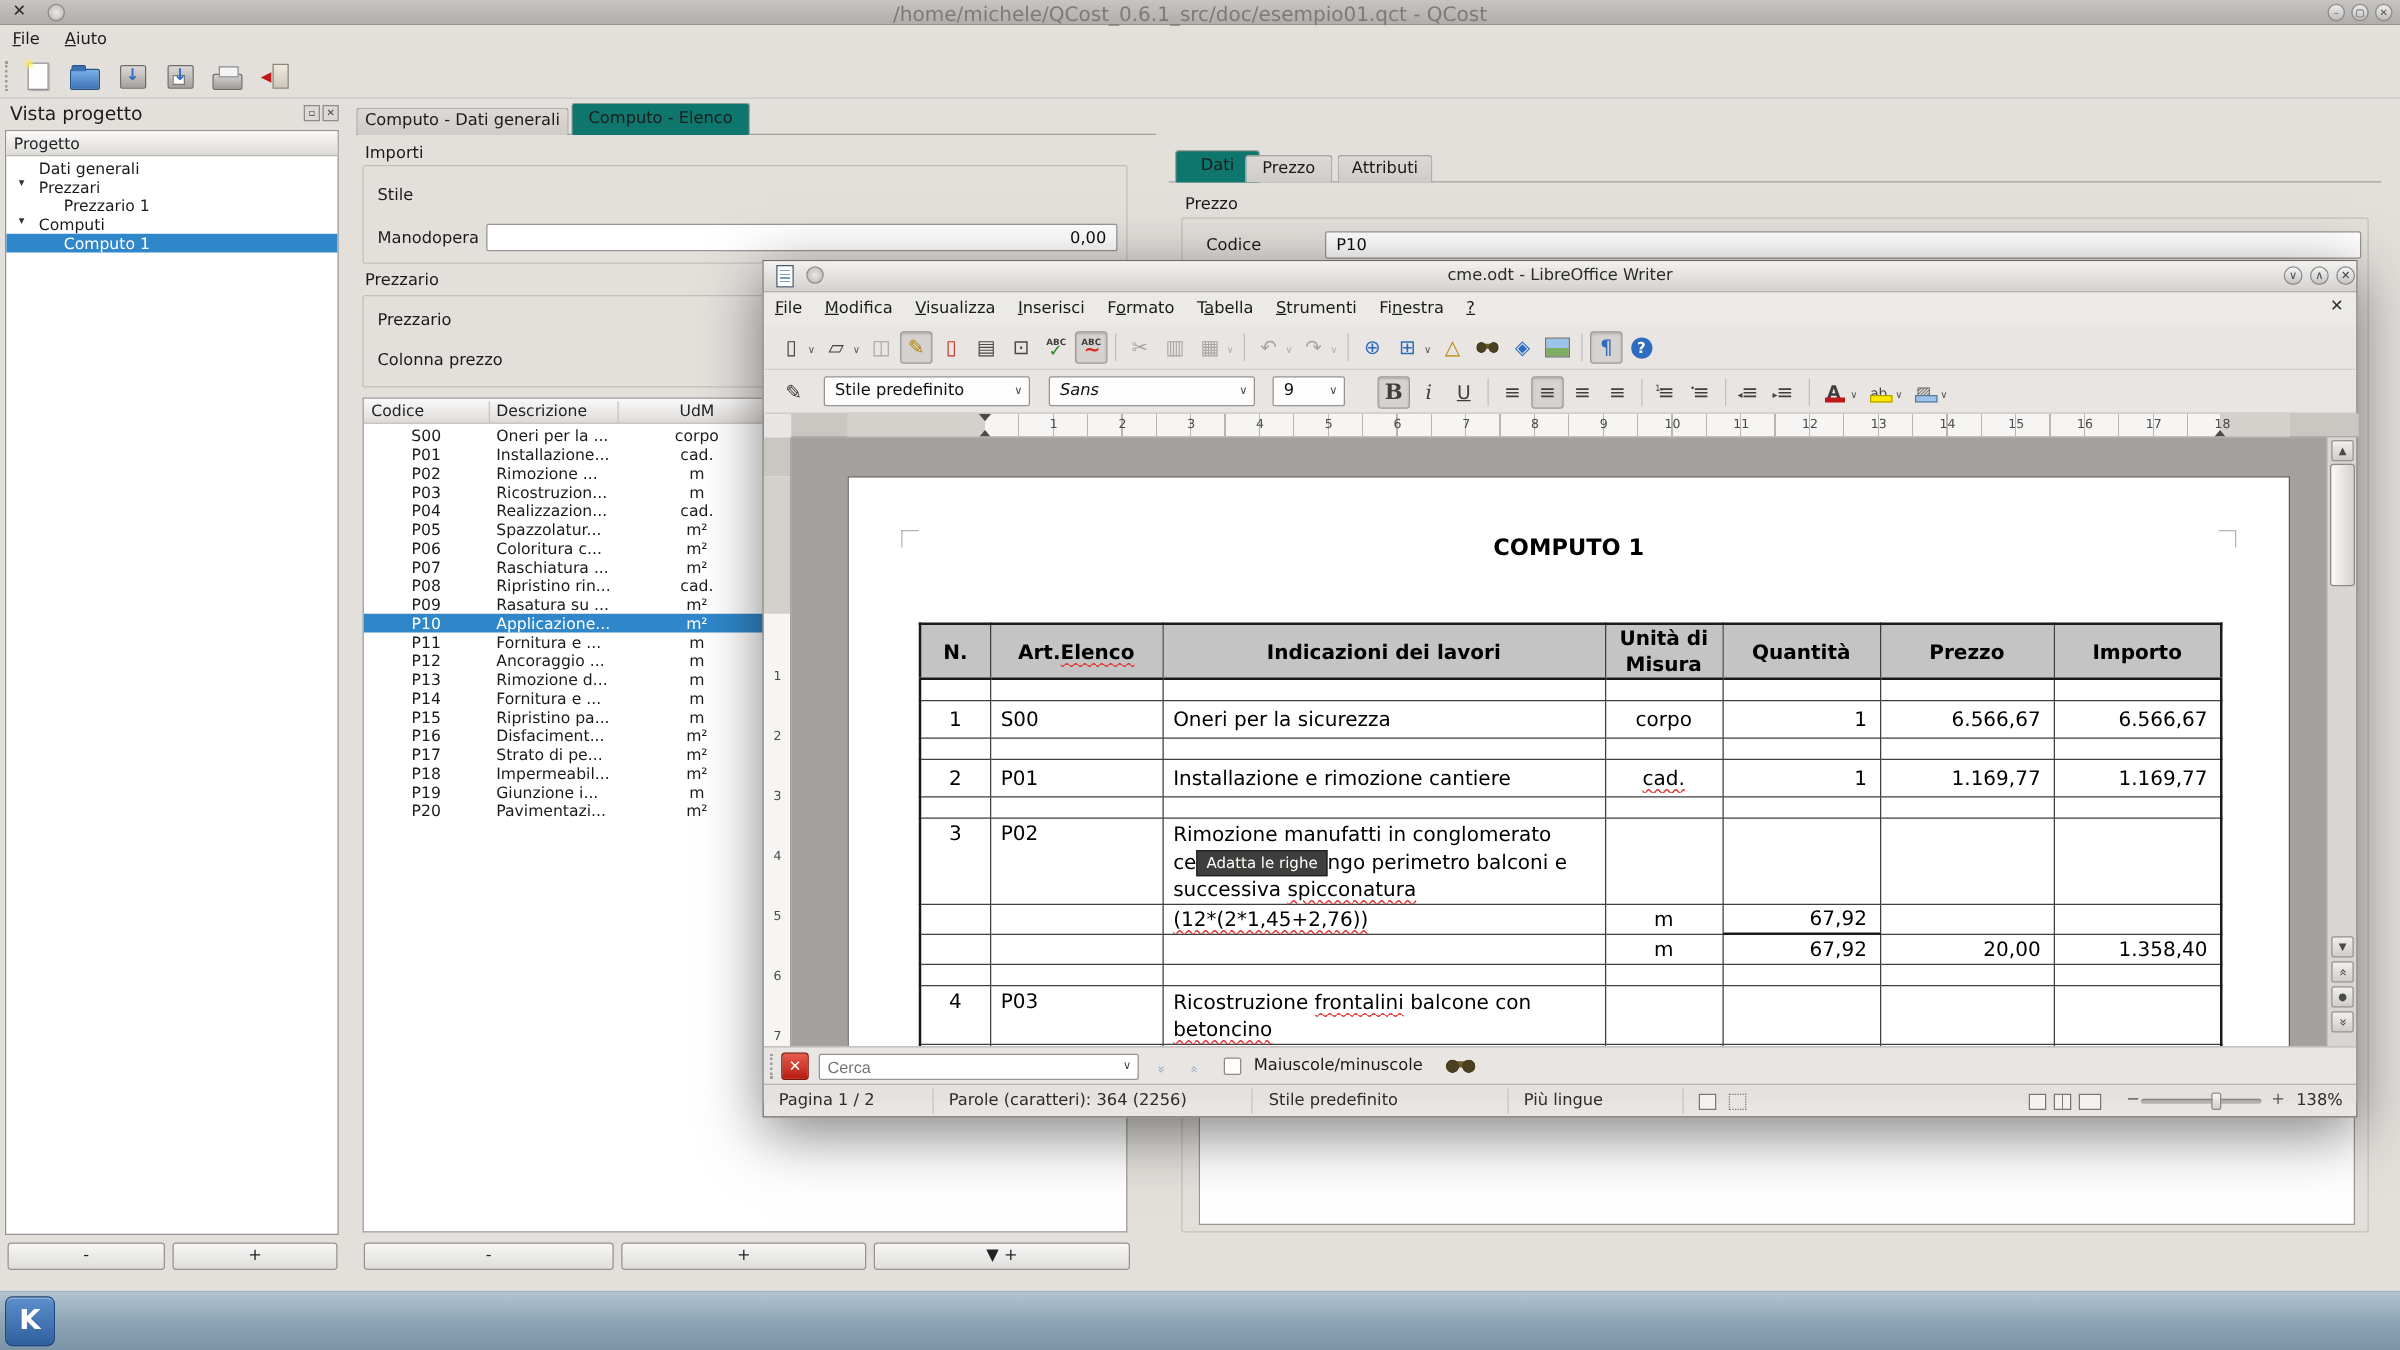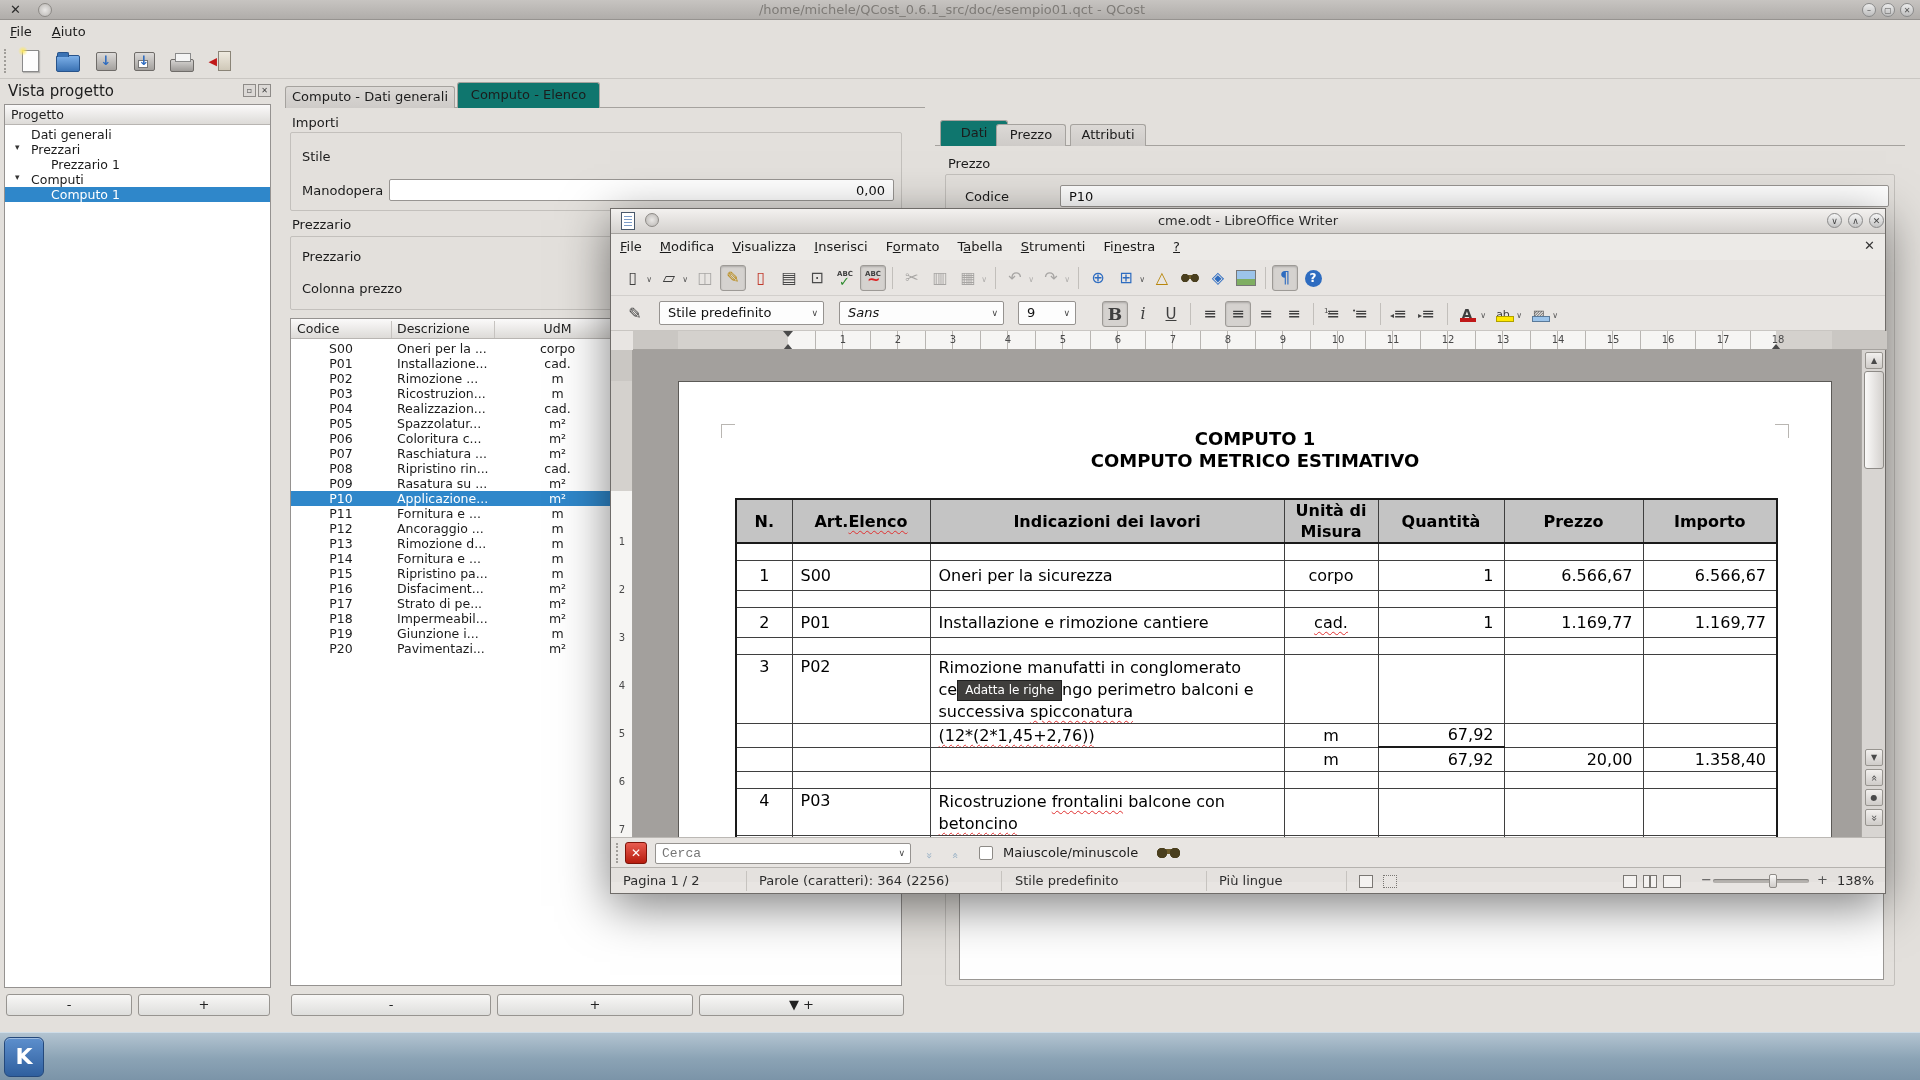--- a/index.html
+++ b/index.html
@@ -4,21 +4,21 @@
 <style>
   *{box-sizing:border-box;margin:0;padding:0}
   html,body{width:1920px;height:1080px;overflow:hidden;background:#3c3c3c;
     font-family:"DejaVu Sans","Liberation Sans",sans-serif;}
   u{text-decoration:underline}
 
   
   #qcost{position:absolute;left:0;top:0;width:1920px;height:1032px;background:#e3e0dc;}
   #q-titlebar{position:absolute;left:0;top:0;width:1920px;height:20px;
     background:linear-gradient(#c7c4c1,#b0adaa);border-bottom:1px solid #969390;}
-  #q-title{position:absolute;left:0;right:16px;top:2px;text-align:center;font-size:13px;color:#7e7b77;}
+  #q-title{position:absolute;left:0;right:16px;top:2px;text-align:center;font-size:16px;color:#7e7b77;}
   .q-appicon{position:absolute;left:10px;top:2px;font-size:13px;font-weight:bold;color:#2b2b2b;}
   .q-circlebtn{position:absolute;width:14px;height:14px;border-radius:50%;top:3px;
     background:radial-gradient(#e9e7e5,#b8b5b2);border:1px solid #8d8a86;}
   .q-winbtn{position:absolute;top:3px;width:14px;height:14px;border-radius:50%;
     background:linear-gradient(#ececec,#bdbdbd);border:1px solid #8a8a8a;
     font-size:8px;color:#555;text-align:center;line-height:13px;}
   #q-menubar{position:absolute;left:0;top:21px;width:1920px;height:22px;background:#e3e0dc;font-size:13px;color:#1c1c1c;}
   #q-menubar .mi{display:inline-block;padding:3px 10px;cursor:default}
   #q-toolbar{position:absolute;left:0;top:43px;width:1920px;height:36px;background:#e3e0dc;border-bottom:1px solid #cac7c3;}
   .q-handle{position:absolute;left:4px;top:6px;width:4px;height:24px;border-left:2px dotted #a09d99;}
@@ -167,21 +167,21 @@
   #sthumb{position:absolute;left:2px;top:21px;width:20px;height:98px;background:linear-gradient(90deg,#fbfaf9,#d4d1ce);
     border:1px solid #8e8b87;border-radius:3px;}
 
   
   #w-findbar{position:absolute;left:0;top:628px;width:100%;height:30px;background:#e8e5e2;border-top:1px solid #bbb8b4;}
   #find-close{position:absolute;left:14px;top:4px;width:22px;height:22px;border-radius:3px;
     background:linear-gradient(#e85c50,#b71c0e);border:1px solid #7e1309;color:#fff;font-size:12px;font-weight:bold;
     text-align:center;line-height:20px;}
   #find-combo{position:absolute;left:44px;top:5px;width:256px;height:21px;background:#fff;border:1px solid #969390;border-radius:2px;}
   #find-combo input{position:absolute;left:6px;top:1px;width:220px;height:17px;border:none;outline:none;font-size:13px;color:#333;
-    font-family:Liberation Mono, monospace;background:transparent;}
+    font-family:Liberation Sans, sans-serif;background:transparent;}
   #find-combo .ar{position:absolute;right:5px;top:4px;font-size:9px;color:#444;}
   .findnav{position:absolute;top:6px;width:20px;height:19px;text-align:center;color:#9ab2c6;}
   #find-case{position:absolute;left:368px;top:8px;width:14px;height:14px;background:#fff;border:1px solid #8d8a86;border-radius:2px;}
   #find-caselab{position:absolute;left:392px;top:7px;font-size:13px;color:#1b1b1b;}
   #find-binoc{position:absolute;left:545px;top:7px;width:26px;height:15px;
     background:radial-gradient(circle at 6px 8px,#4a3f1e 5px,transparent 5.5px),radial-gradient(circle at 19px 8px,#4a3f1e 5px,transparent 5.5px),linear-gradient(#6b5a2a,#6b5a2a) 9px 4px/8px 5px no-repeat;}
   #w-statusbar{position:absolute;left:0;top:658px;width:100%;height:15px;background:#e4e1de;border-top:1px solid #b5b2ae;
     font-size:13px;color:#2d2d2d;}
   .stseg{position:absolute;top:5px;}
   .stsep{position:absolute;top:3px;width:1px;height:20px;background:#c6c3bf;}
@@ -523,21 +523,20 @@
       <div class="marg" style="top:0;height:110px"></div>
       <span id="vr-nums"><span class="vnum" style="top: 155px;">1</span><span class="vnum" style="top: 203px;">2</span><span class="vnum" style="top: 251px;">3</span><span class="vnum" style="top: 299px;">4</span><span class="vnum" style="top: 347px;">5</span><span class="vnum" style="top: 395px;">6</span><span class="vnum" style="top: 443px;">7</span></span>
     </div>
   </div>
 
   <div id="w-doc">
     <div id="page">
       <span class="cmark tl" style="left:42px;top:42px"></span>
       <span class="cmark tr" style="left:1096px;top:42px"></span>
       <div class="dheading" style="top:46px">COMPUTO 1</div>
-      <div class="dheading" style="top:68px">COMPUTO METRICO ESTIMATIVO</div>
 
       <table id="doctable">
         <colgroup>
           <col style="width:56px">
             <col style="width:138px">
             <col style="width:354px">
             <col style="width:94px">
           <col style="width:126px">
             <col style="width:139px">
             <col style="width:134px">

